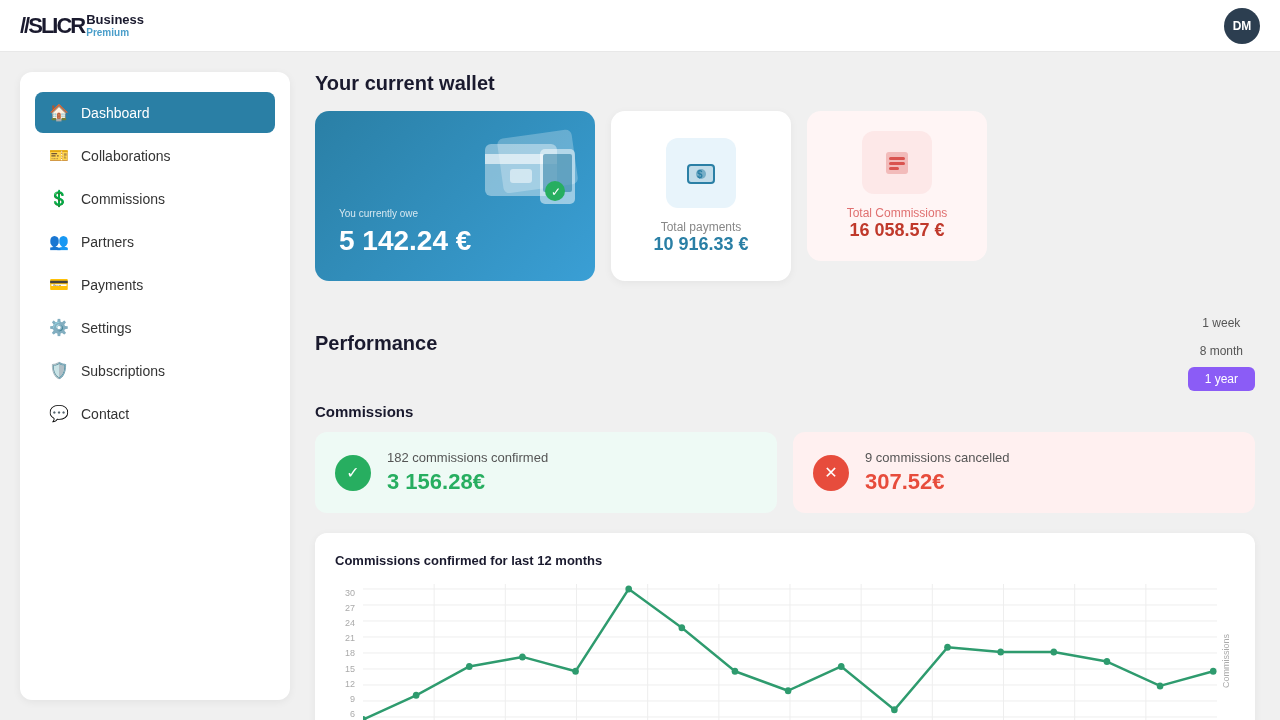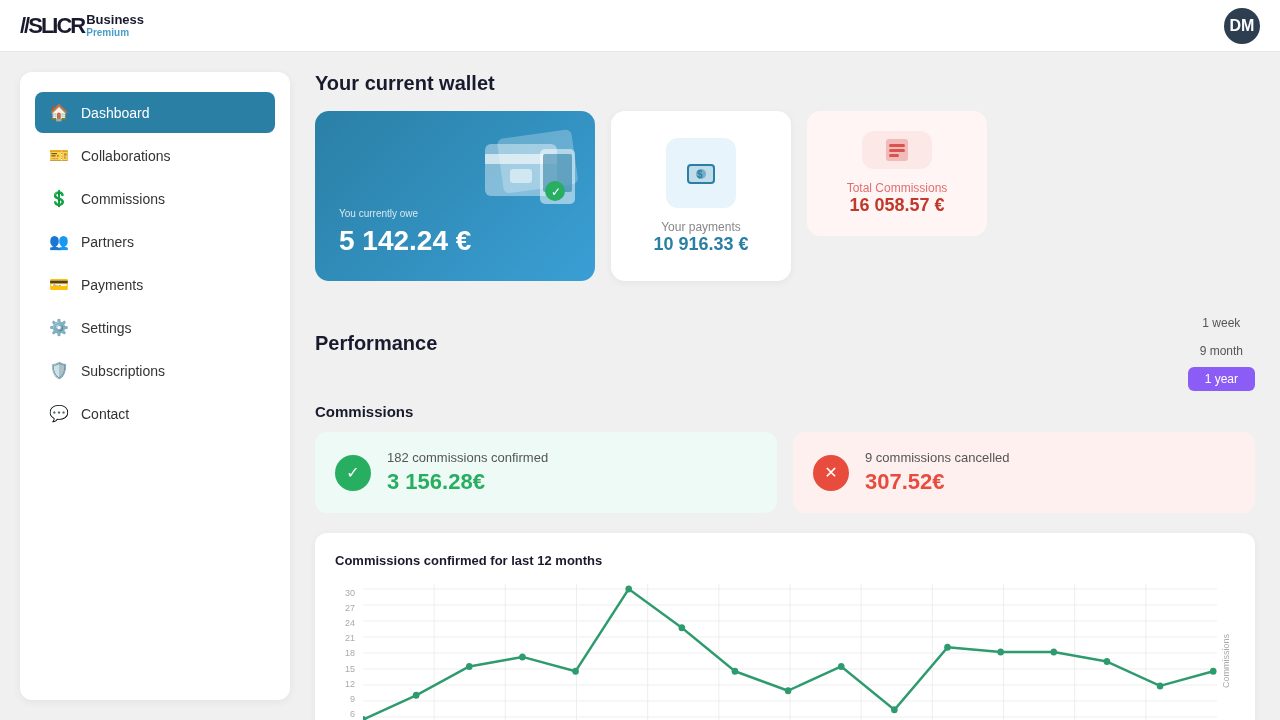--- a/index.html
+++ b/index.html
@@ -13,21 +13,21 @@
       align-items: center;
       justify-content: space-between;
       padding: 0 20px;
       border-bottom: 1px solid #e8e8e8;
     }
     .logo { display: flex; align-items: center; gap: 6px; }
     .logo-text { display: flex; flex-direction: column; line-height: 1.1; }
     .avatar {
       width: 36px; height: 36px; border-radius: 50%;
       background: #2c3e50; display: flex; align-items: center; justify-content: center;
-      color: #fff; font-size: 16px; font-weight: 600; cursor: pointer;
+      color: #fff; font-size: 12px; font-weight: 600; cursor: pointer;
     }
 
     
     .main-layout {
       display: flex;
       height: calc(720px - 52px);
     }
 
     
     .sidebar {
@@ -119,21 +119,21 @@
       display: flex; align-items: center; justify-content: center;
       font-size: 28px; color: #d9534f;
     }
     .wallet-card-white .card-label { font-size: 12px; color: #888; text-align: center; }
     .wallet-card-white .card-amount-blue { font-size: 18px; font-weight: 700; color: #2a7fa5; text-align: center; }
     .wallet-card-pink {
       background: #fff5f5;
       border-radius: 14px;
       padding: 20px;
       flex: 0 0 180px;
-      height: 125px;
+      height: 150px;
       display: flex;
       flex-direction: column;
       align-items: center;
       justify-content: center;
       gap: 12px;
     }
     .wallet-card-pink .card-label { font-size: 12px; color: #e07070; text-align: center; }
     .wallet-card-pink .card-amount-red { font-size: 18px; font-weight: 700; color: #c0392b; text-align: center; }
 
     
@@ -290,21 +290,21 @@
       <div class="wallet-card-white">
         <div class="card-icon-blue">
           <svg width="30" height="30" viewBox="0 0 30 30" fill="none">
             <rect x="2" y="7" width="26" height="18" rx="3" fill="#2a7fa5" opacity="0.2"></rect>
             <rect x="2" y="7" width="26" height="18" rx="3" stroke="#2a7fa5" stroke-width="2"></rect>
             <circle cx="15" cy="16" r="5" fill="#2a7fa5" opacity="0.5"></circle>
             <text x="11" y="20" font-size="10" fill="#2a7fa5" font-weight="bold">$</text>
           </svg>
         </div>
         <div style="text-align:center;">
-          <div class="card-label">Your payments</div>
+          <div class="card-label">Total payments</div>
           <div class="card-amount-blue">10 916.33 €</div>
         </div>
       </div>
 
       <div class="wallet-card-pink">
         <div class="card-icon-red">
           <svg width="30" height="30" viewBox="0 0 30 30" fill="none">
             <rect x="4" y="4" width="22" height="22" rx="3" fill="#d9534f" opacity="0.3"></rect>
             <rect x="7" y="9" width="16" height="3" rx="1.5" fill="#d9534f"></rect>
             <rect x="7" y="14" width="16" height="3" rx="1.5" fill="#d9534f"></rect>
@@ -316,21 +316,21 @@
           <div class="card-amount-red">16 058.57 €</div>
         </div>
       </div>
 
     </div>
 
     <div class="performance-header">
       <div class="section-title">Performance</div>
       <div class="time-filters">
         <button class="time-btn">1 week</button>
-        <button class="time-btn">9 month</button>
+        <button class="time-btn">8 month</button>
         <button class="time-btn active">1 year</button>
       </div>
     </div>
 
     <div class="perf-subtitle">Commissions</div>
 
     <div class="commission-cards">
       <div class="commission-card-green">
         <div class="check-icon">✓</div>
         <div class="commission-info">

